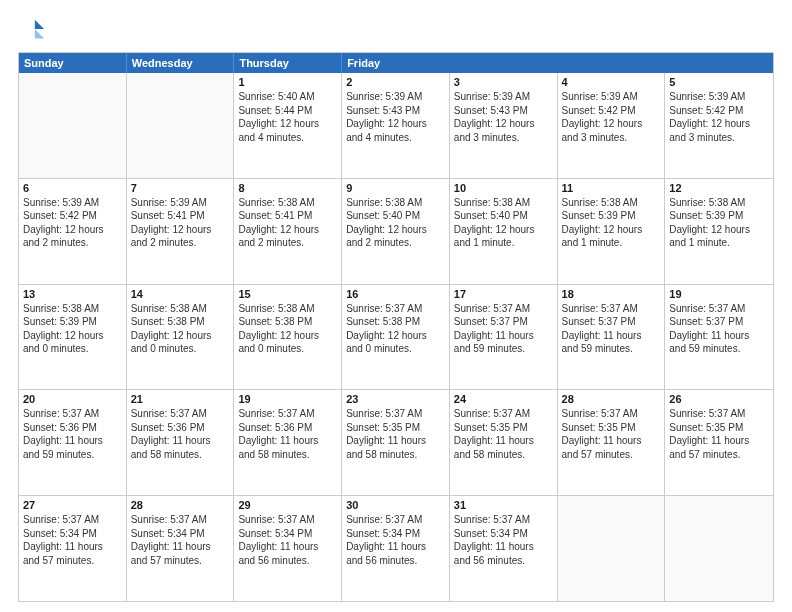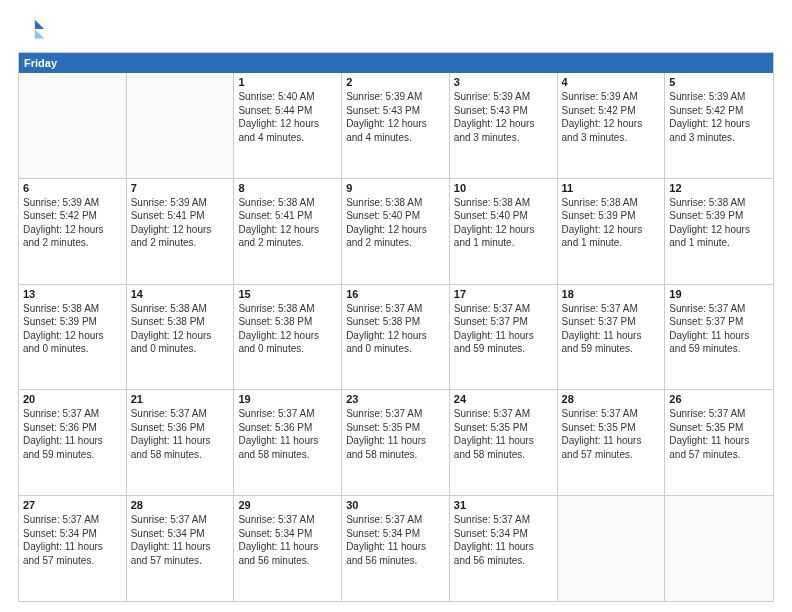--- a/index.html
+++ b/index.html
@@ -124,20 +124,23 @@
       </div>
     </div>
     <div class="title-block">
       <div class="month-title"></div>
       <div class="location"></div>
     </div>
   </div>
 
   <div class="calendar">
     <div class="cal-header" id="cal-header-row">
+        <div class="cal-header-cell">Sunday</div>
+        <div class="cal-header-cell">Wednesday</div>
+        <div class="cal-header-cell">Thursday</div>
         <div class="cal-header-cell">Friday</div>
       </div>
     <div class="cal-body" id="cal-body">
         <div class="cal-row">
           <div class="cal-cell empty"></div>
           <div class="cal-cell empty"></div>
           <div class="cal-cell">
             <div class="day-num">1</div>
             <div class="cell-text" style="white-space: pre-line;">Sunrise: 5:40 AM
 Sunset: 5:44 PM

